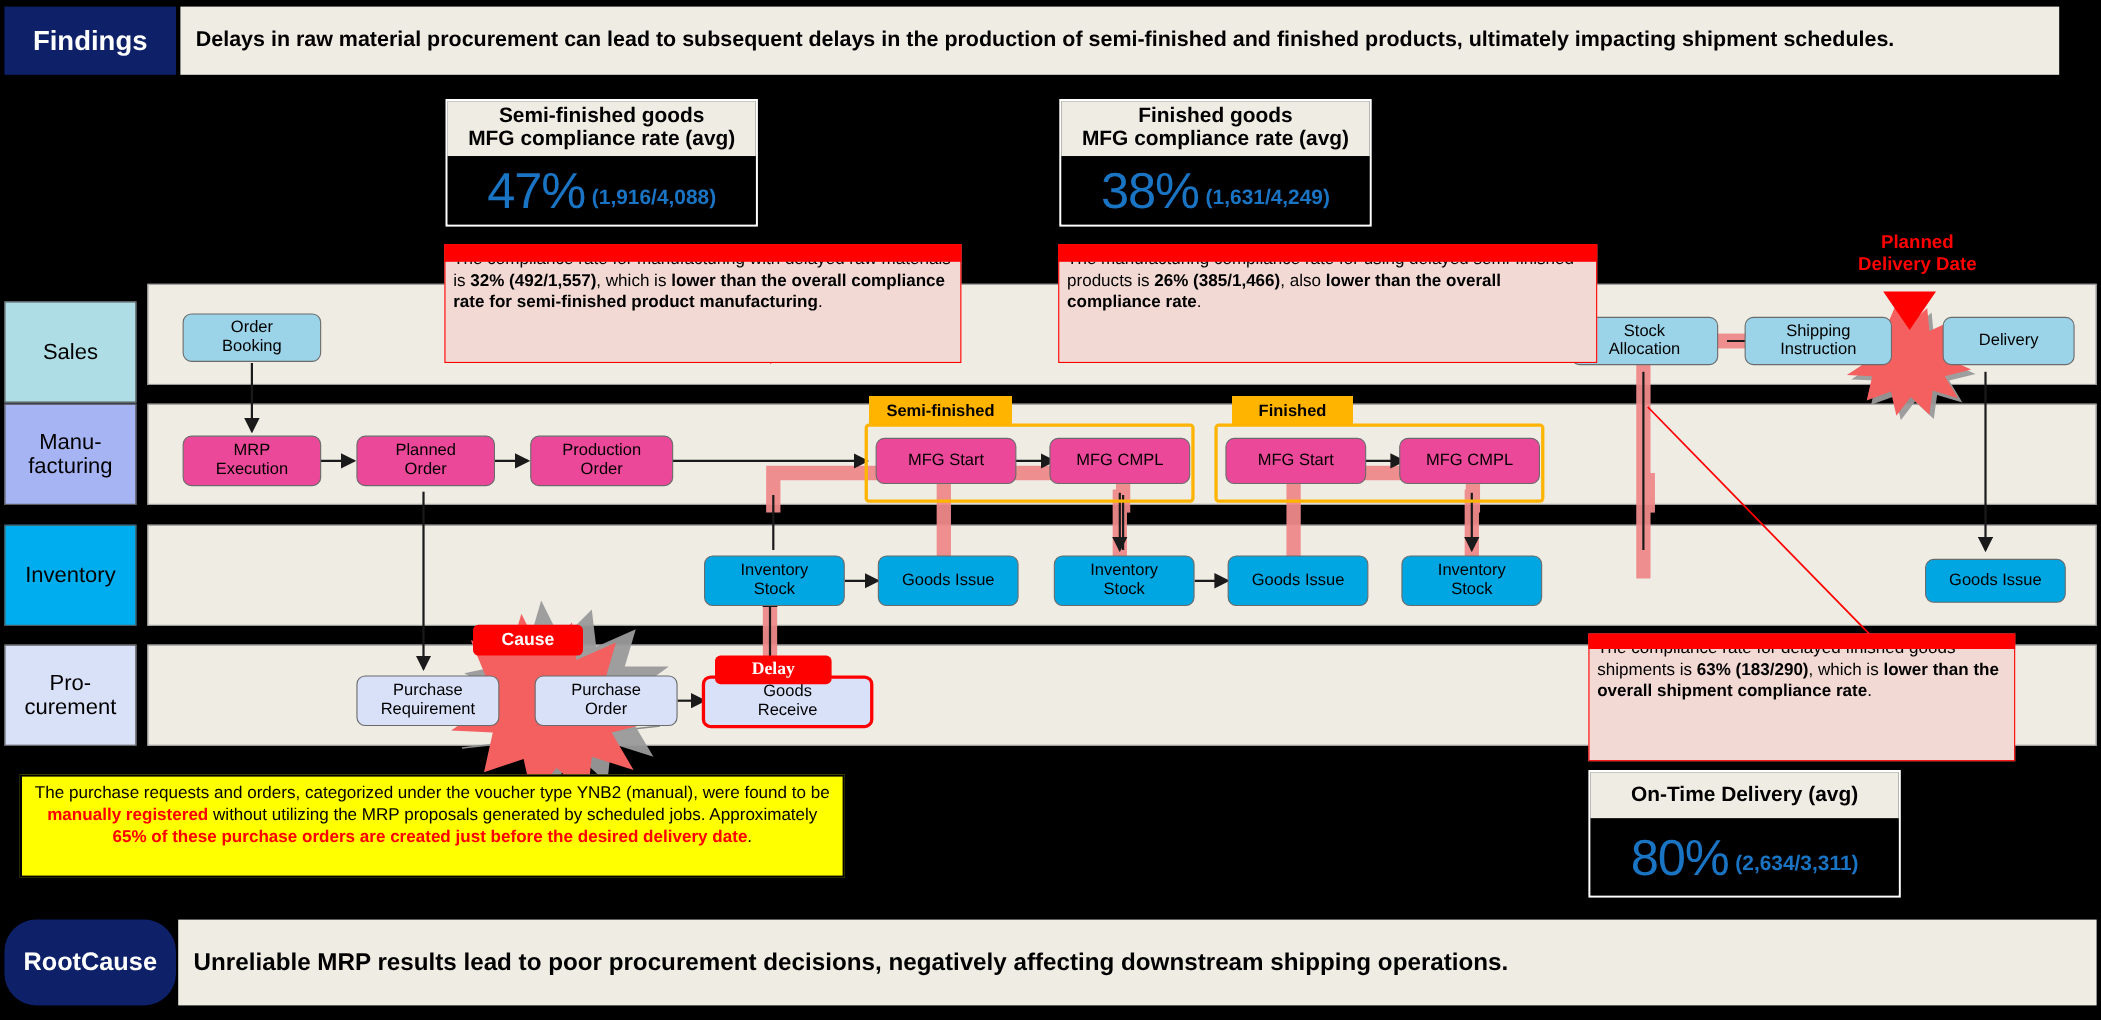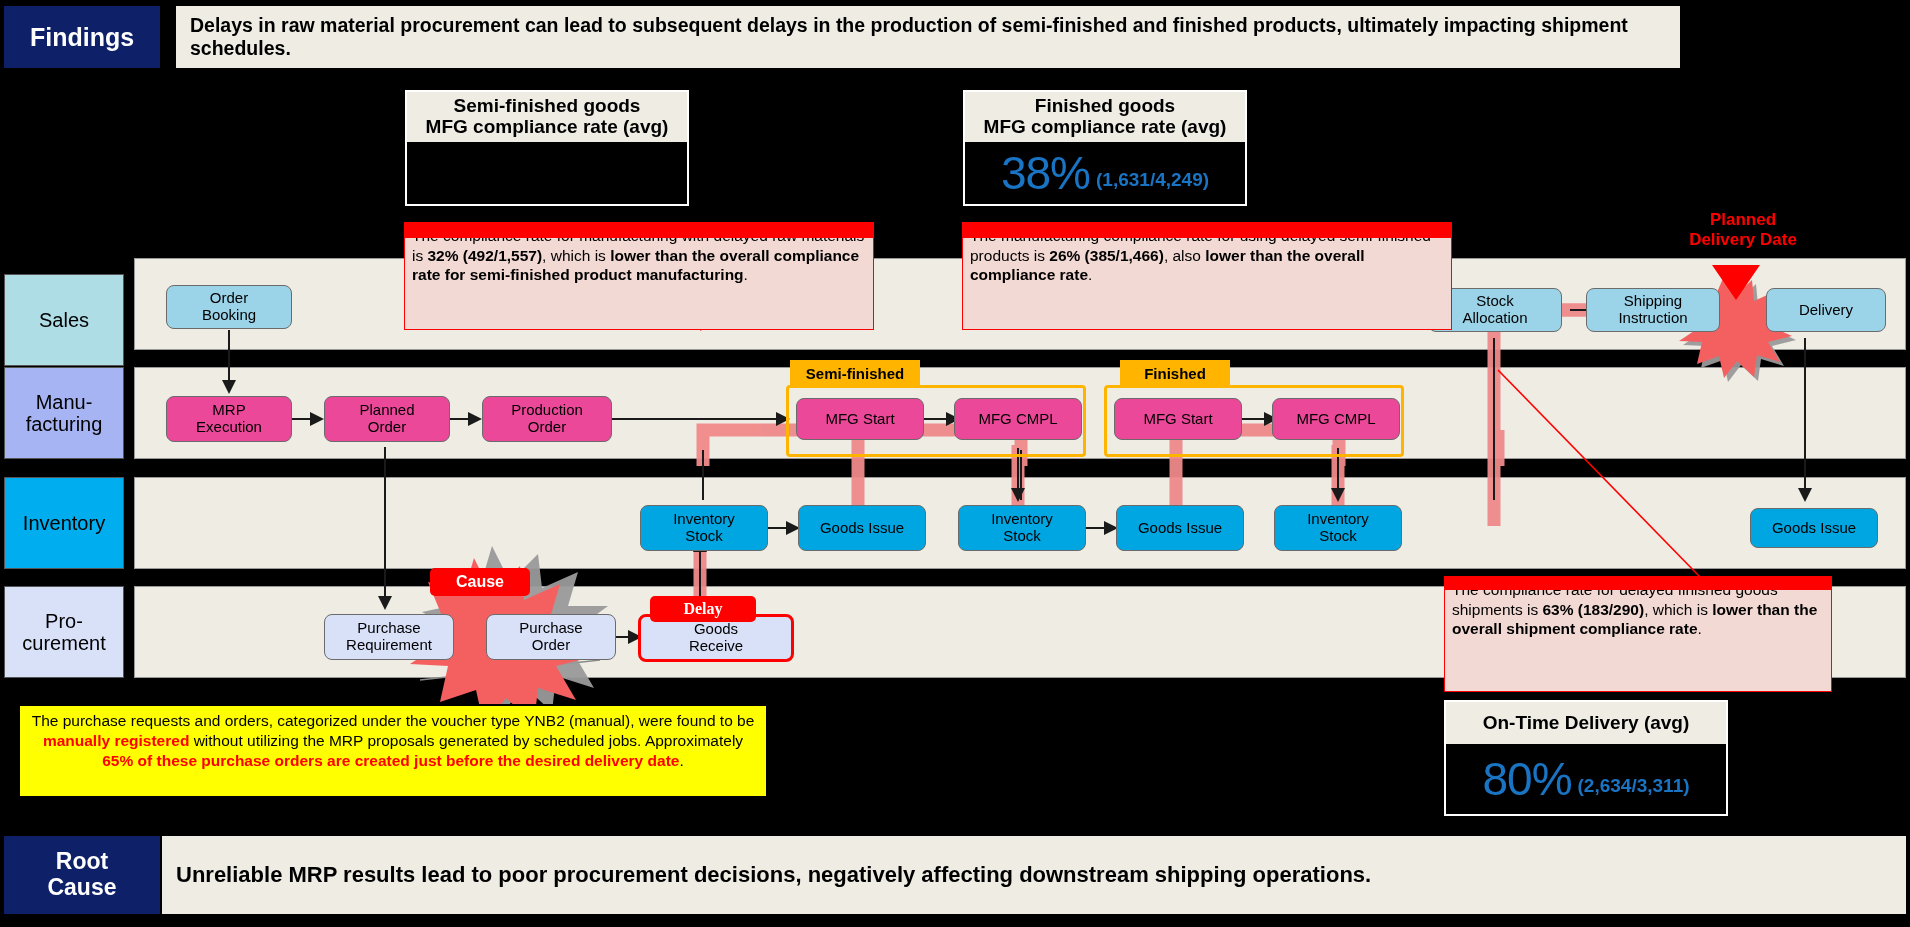--- a/index.html
+++ b/index.html
@@ -155,28 +155,32 @@
   svg.overlay { position: absolute; left: 0; top: 0; pointer-events: none; }
 </style>
 </head>
 <body>
 
 <div id="root">
 
   <div class="abs banner-tag" style="left:4px; top:6px; width:156px; height:62px; font-size:25px;">
     <span>Findings</span>
   </div>
-  <div class="abs banner-body" style="left:176px; top:6px; width:1504px; height:62px; font-size:19.5px;">
+  <div class="abs banner-body" style="left:164px; top:6px; width:1708px; height:62px; font-size:19.5px;">
     <span>Delays in raw material procurement can lead to subsequent delays in the production of semi-finished and finished products, ultimately impacting shipment schedules.</span>
   </div>
 
   <div class="abs kpi" style="left:405px; top:90px; width:284px; height:116px;">
     <div class="kpi-title" style="font-size:19px;">
       <div>Semi-finished goods</div>
       <div>MFG compliance rate (avg)</div>
+    </div>
+    <div class="kpi-value-row">
+      <span class="kpi-big">47%</span>
+      <span class="kpi-frac">(1,916/4,088)</span>
     </div>
   </div>
 
   <div class="abs kpi" style="left:963px; top:90px; width:284px; height:116px;">
     <div class="kpi-title" style="font-size:19px;">
       <div>Finished goods</div>
       <div>MFG compliance rate (avg)</div>
     </div>
     <div class="kpi-value-row">
       <span class="kpi-big">38%</span>
@@ -422,21 +426,21 @@
       <span>The compliance rate for delayed finished goods shipments is </span><b>63% (183/290)</b><span>, which is </span><b>lower than the overall shipment compliance rate</b><span>.</span>
     </span>
   </div>
 
   <div class="abs yellow-callout" style="left:18px; top:704px; width:750px; height:94px;">
     <span>
       <span>The purchase requests and orders, categorized under the voucher type YNB2 (manual), were found to be </span><span class="hi">manually registered</span><span> without utilizing the MRP proposals generated by scheduled jobs. Approximately </span><span class="hi">65% of these purchase orders are created just before the desired delivery date</span><span>.</span>
     </span>
   </div>
 
-  <div class="abs banner-tag" style="left:4px; top:836px; width:156px; height:78px; font-size:23px; flex-direction:column;">
+  <div class="abs banner-tag" style="left:4px; top:836px; width:156px; height:78px; font-size:23px; flex-direction:row;border-radius:29px;">
     <span>Root</span>
     <span>Cause</span>
   </div>
   <div class="abs banner-body" style="left:162px; top:836px; width:1744px; height:78px; font-size:22px;">
     <span>Unreliable MRP results lead to poor procurement decisions, negatively affecting downstream shipping operations.</span>
   </div>
 
 </div>
 
 </body></html>

